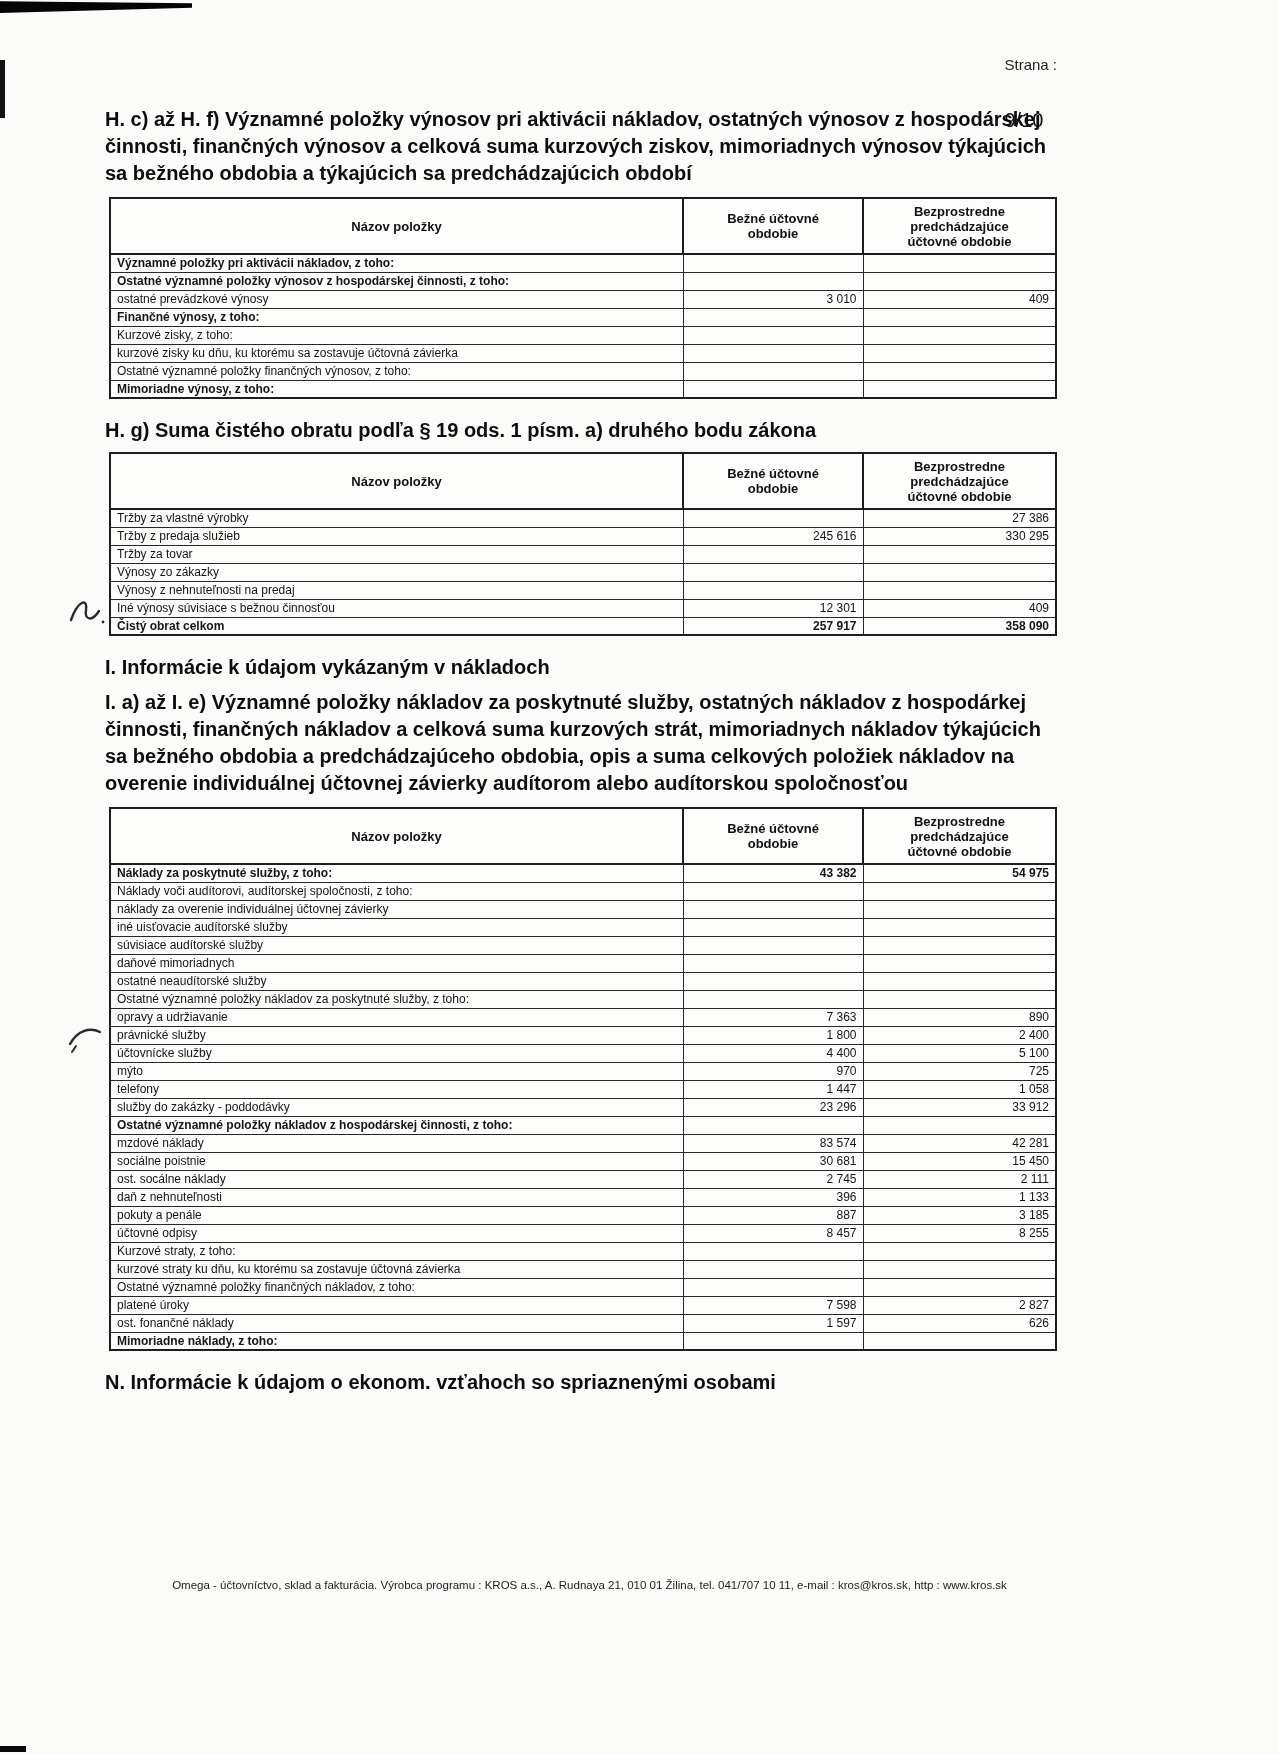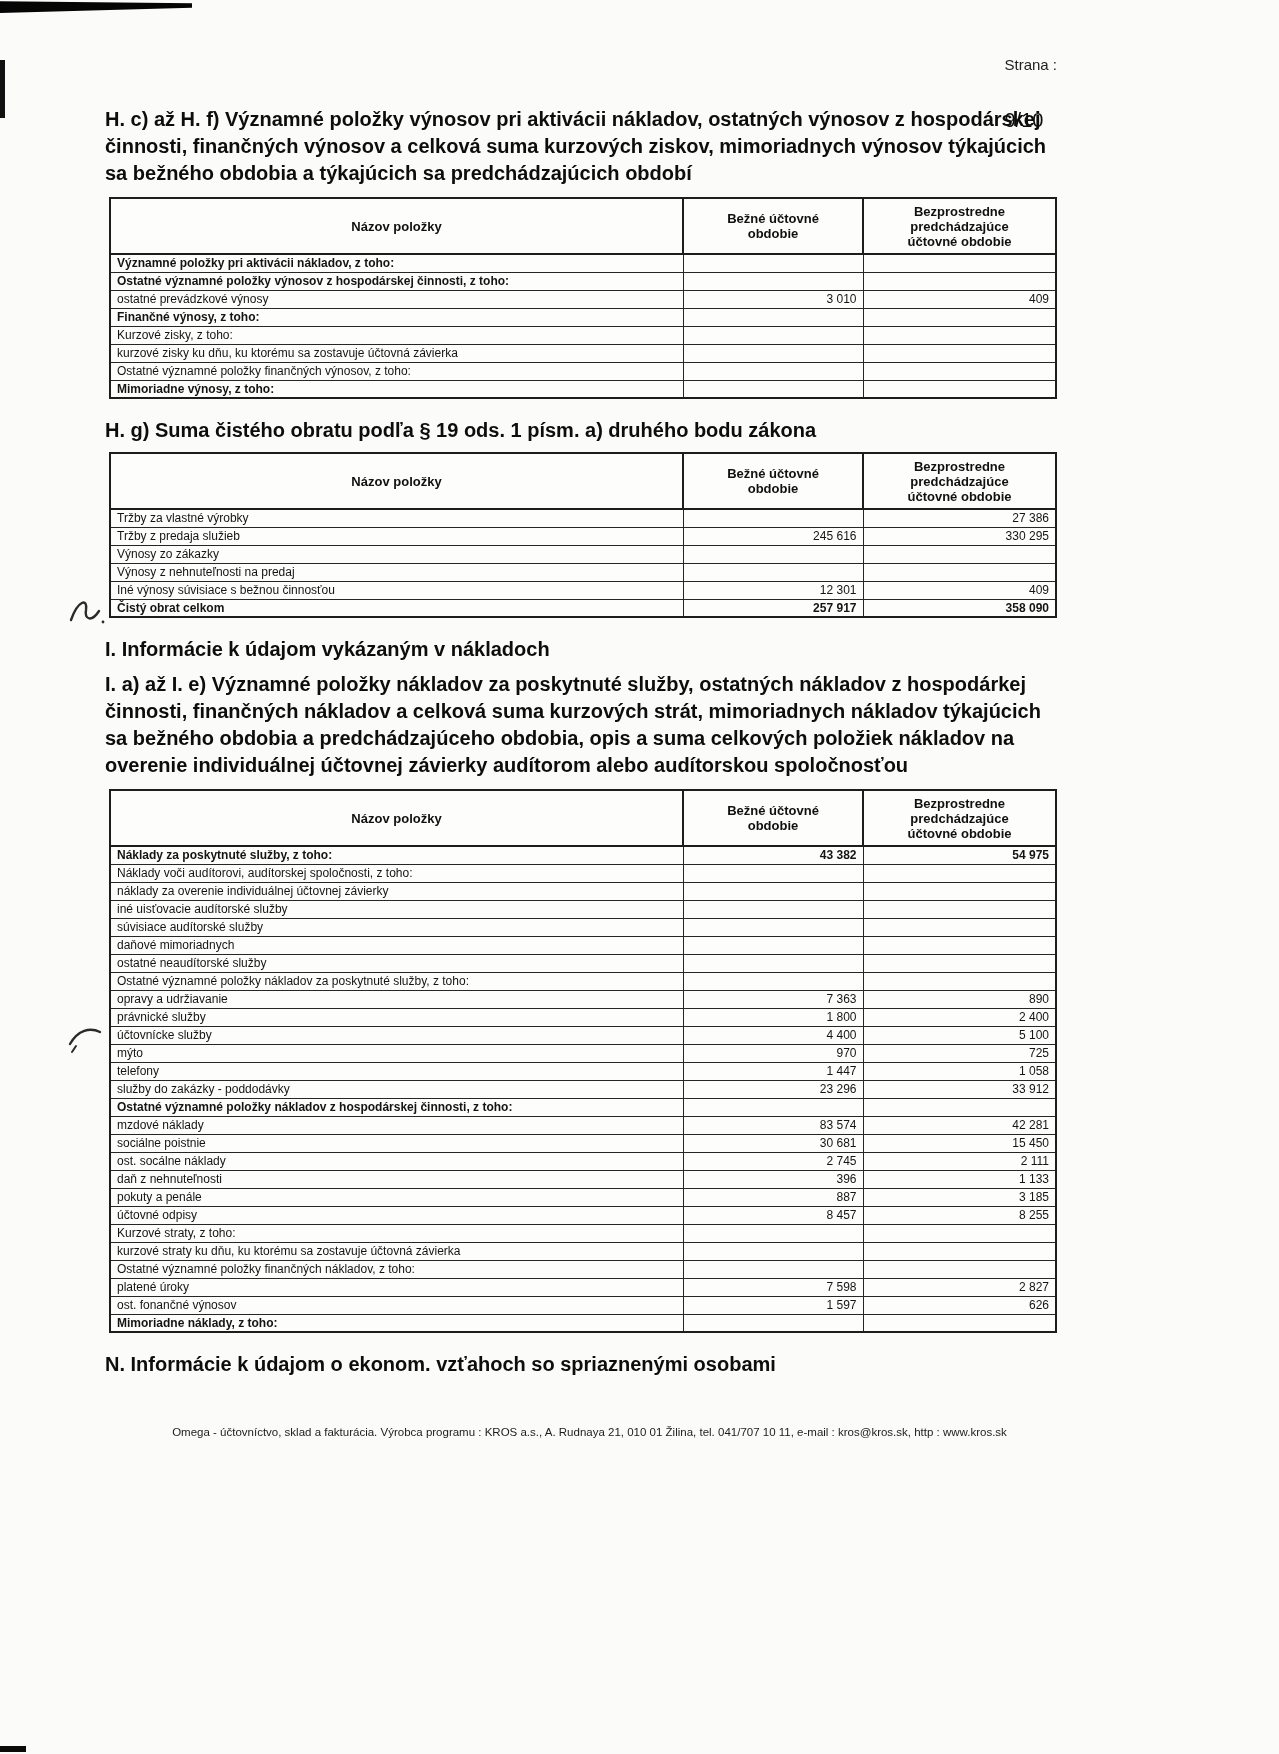--- a/index.html
+++ b/index.html
@@ -79,21 +79,21 @@
     vertical-align:middle;
     white-space:nowrap; overflow:hidden;
     color:#141414;
   }
   table.data-table { border:2px solid #1d1d1d; }
   table.data-table td.td-name { text-align:left; }
   table.data-table td.td-val  { text-align:right; }
   table.data-table tr.bold td { font-weight:bold; }
 
   .footer {
-    position:absolute; top:1426px; left:0; width:1179px;
+    position:absolute; top:1579px; left:0; width:1179px;
     text-align:center;
     font-size:11.5px; color:#1c1c1c;
   }
 </style>
 </head>
 <body>
 
 <div class="artifact-topbar"></div>
 <div class="artifact-leftbar"></div>
 <div class="artifact-bottomleft"></div>
@@ -193,20 +193,25 @@
           <td class="td-name">Tržby za vlastné výrobky</td>
           <td class="td-val"></td>
           <td class="td-val">27 386</td>
         </tr>
         <tr>
           <td class="td-name">Tržby z predaja služieb</td>
           <td class="td-val">245 616</td>
           <td class="td-val">330 295</td>
         </tr>
         <tr>
+          <td class="td-name">Tržby za tovar</td>
+          <td class="td-val"></td>
+          <td class="td-val"></td>
+        </tr>
+        <tr>
           <td class="td-name">Výnosy zo zákazky</td>
           <td class="td-val"></td>
           <td class="td-val"></td>
         </tr>
         <tr>
           <td class="td-name">Výnosy z nehnuteľnosti na predaj</td>
           <td class="td-val"></td>
           <td class="td-val"></td>
         </tr>
         <tr>
@@ -359,21 +364,21 @@
           <td class="td-name">Ostatné významné položky finančných nákladov, z toho:</td>
           <td class="td-val"></td>
           <td class="td-val"></td>
         </tr>
         <tr>
           <td class="td-name">platené úroky</td>
           <td class="td-val">7 598</td>
           <td class="td-val">2 827</td>
         </tr>
         <tr>
-          <td class="td-name">ost. fonančné výnosov</td>
+          <td class="td-name">ost. fonančné náklady</td>
           <td class="td-val">1 597</td>
           <td class="td-val">626</td>
         </tr>
         <tr class="bold">
           <td class="td-name">Mimoriadne náklady, z toho:</td>
           <td class="td-val"></td>
           <td class="td-val"></td>
         </tr>
       </tbody>
   </table>

